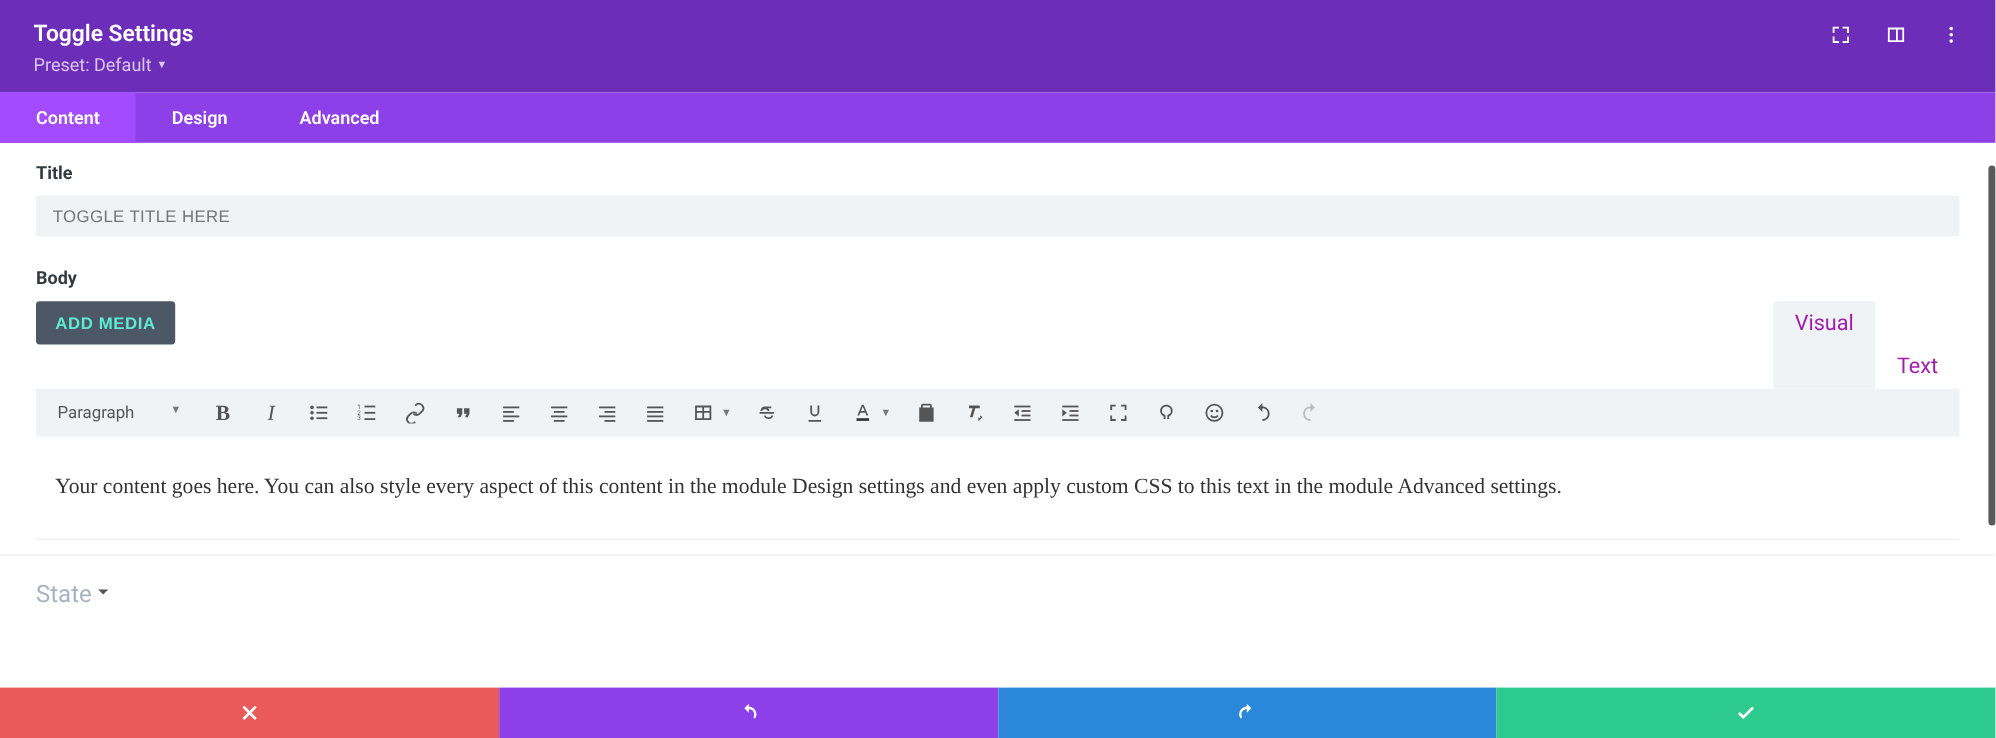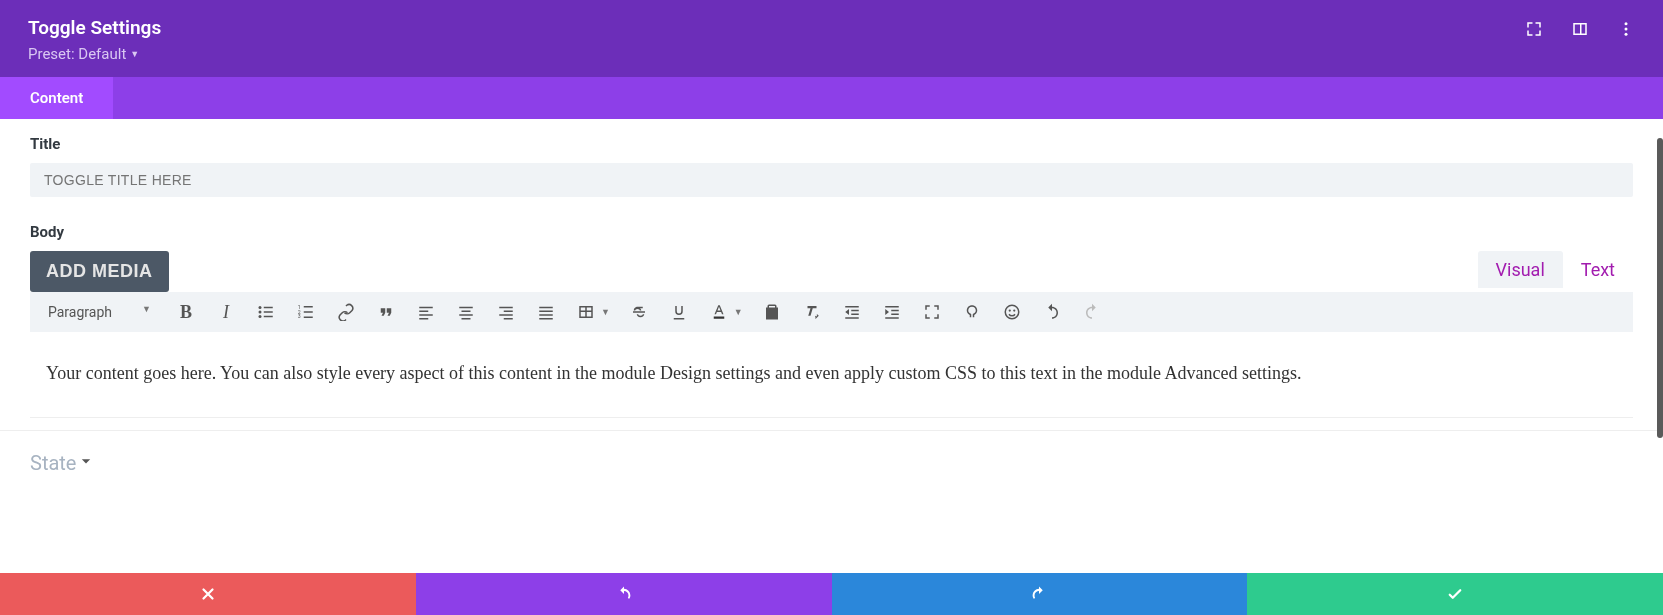--- a/index.html
+++ b/index.html
@@ -49,40 +49,40 @@
     padding: 9px 14px;
     font-size: 14px;
     color: #888;
     letter-spacing: 0.3px;
     border-radius: 2px;
   }
   .body-section { margin-top: 26px; }
   .body-controls { display: flex; align-items: flex-start; justify-content: space-between; margin-top: 10px; }
   .add-media-btn {
     background: #4c5866;
-    color: #e5e5e5;
+    color: #5eead4;
     border: none;
-    font-size: 18px;
+    font-size: 14px;
     font-weight: 700;
     letter-spacing: 0.5px;
     padding: 10px 16px;
     border-radius: 3px;
     cursor: pointer;
   }
   .editor-tabs { display: flex; gap: 0; }
   .editor-tab {
     padding: 8px 18px;
     font-size: 18px;
     color: #a21caf;
     cursor: pointer;
     border-top-left-radius: 3px;
     border-top-right-radius: 3px;
   }
   .editor-tab.active { background: #f0f3f6; font-weight: 400; }
-  .editor-tab.inactive { background: #fff; }
+  .editor-tab.inactive { background: #fff; margin-top: 36px; }
 
   .toolbar {
     background: #f0f3f6;
     margin-top: 0;
     padding: 8px 12px;
     display: flex;
     align-items: center;
     gap: 18px;
     flex-wrap: wrap;
   }
@@ -186,20 +186,22 @@
           <circle cx="12" cy="5" r="2"></circle>
           <circle cx="12" cy="12" r="2"></circle>
           <circle cx="12" cy="19" r="2"></circle>
         </svg>
     </div>
   </div>
 </div>
 
 <div class="tabs">
   <div class="tab active">Content</div>
+  <div class="tab">Design</div>
+  <div class="tab">Advanced</div>
 </div>
 
 <div class="form-area">
 
   <div class="field-label">Title</div>
   <input class="text-input" type="text" placeholder="TOGGLE TITLE HERE" style="">
 
   <div class="body-section">
     <div class="field-label">Body</div>
 

